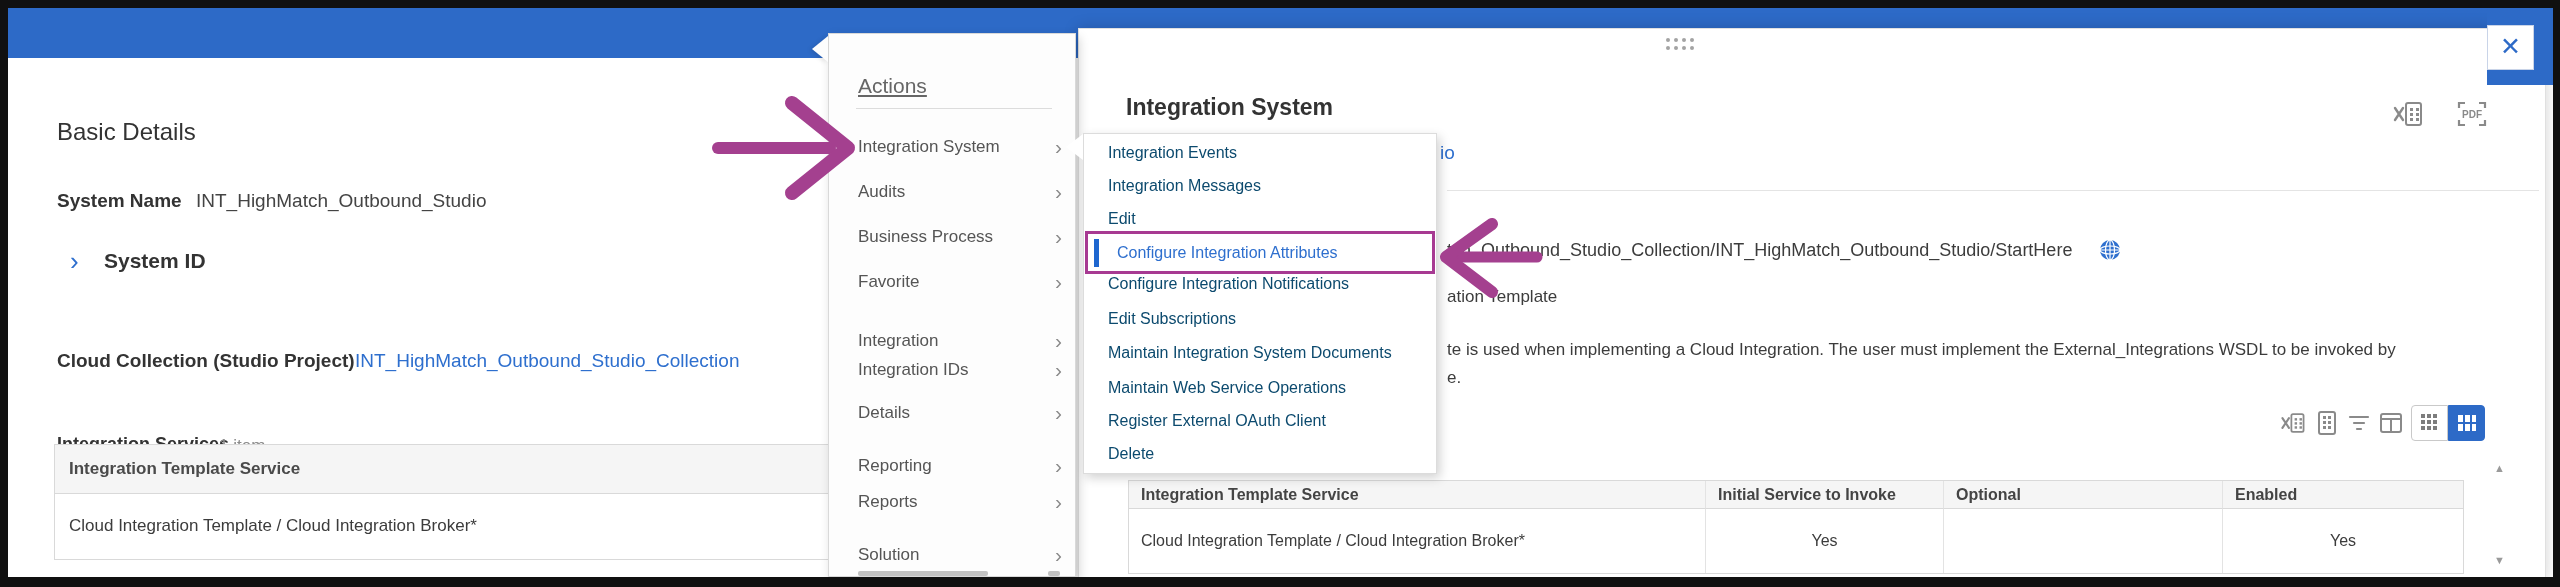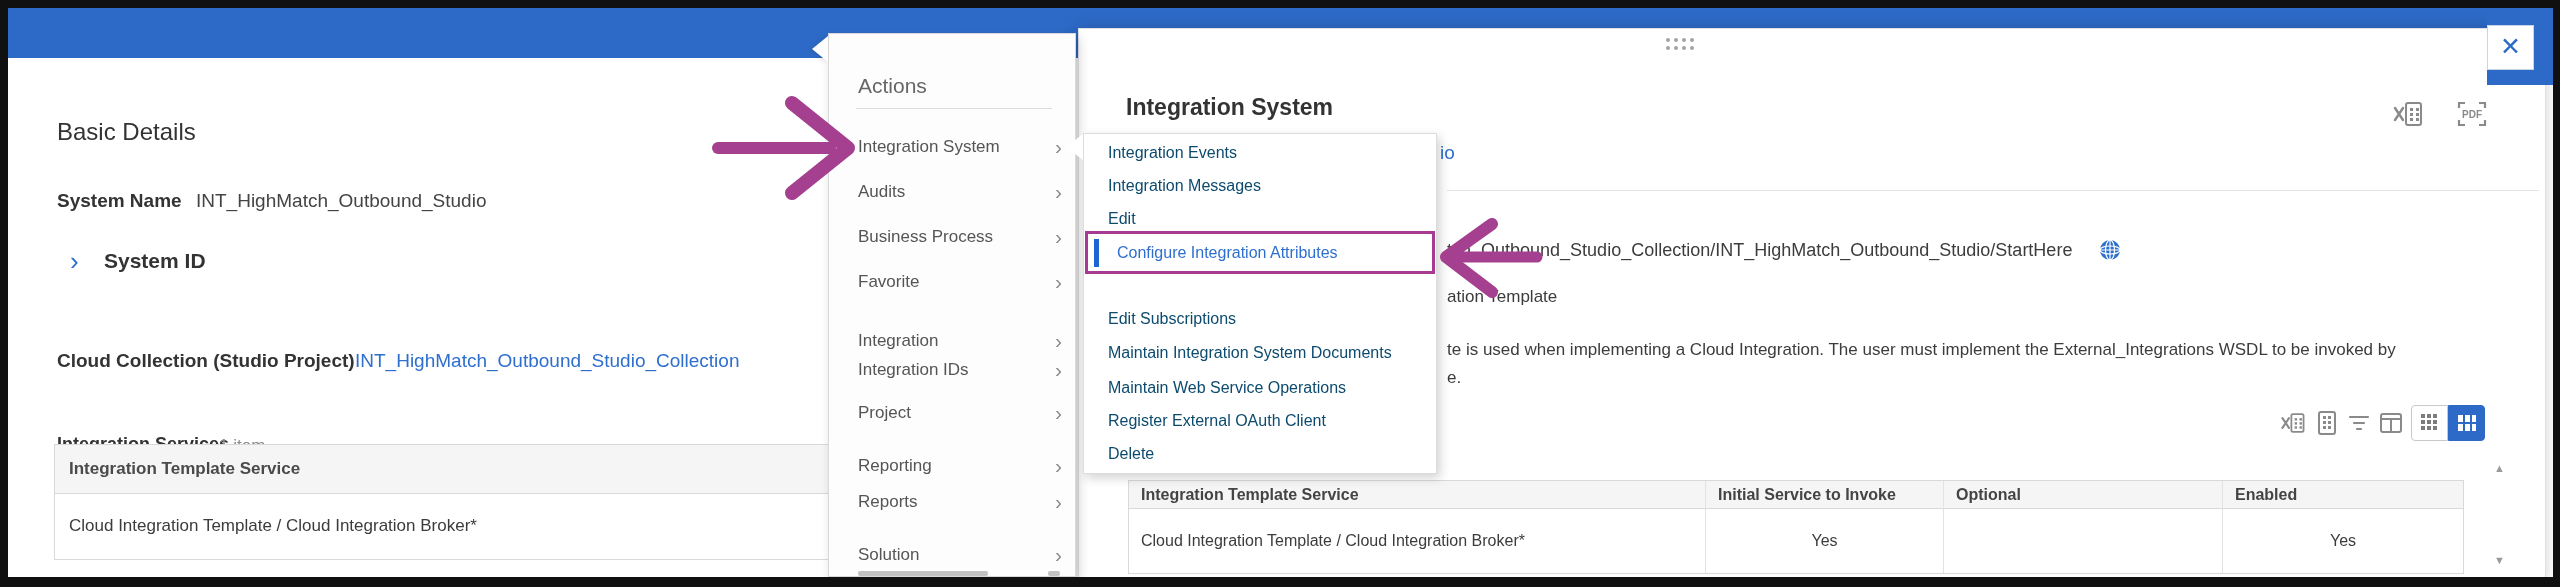--- a/index.html
+++ b/index.html
@@ -58,21 +58,21 @@
   .rt-cell:last-child{border-right:none;}
   .rt-body .rt-cell{height:64px;line-height:64px;font-size:16px;color:#3c3c3c;background:#fff;}
   .rt-center{text-align:center;padding-left:0;}
   .scroll-arrow{font-size:11px;color:#9a9a9a;z-index:12;cursor:pointer;}
   
   .menu-bg{left:828px;top:33px;width:248px;height:544px;background:#fdfdfd;border:1px solid #d9d9d9;
            box-sizing:border-box;z-index:20;box-shadow:3px 4px 10px rgba(0,0,0,.18);}
   .menu-caret{left:812px;top:36px;width:0;height:0;border-top:13px solid transparent;
               border-bottom:13px solid transparent;border-right:16px solid #fdfdfd;z-index:21;
               filter:drop-shadow(-2px 1px 2px rgba(0,0,0,.12));}
-  .menu-title{left:858px;top:74px;font-size:21px;color:#666;z-index:21;}
+  .menu-title{left:858px;top:74px;font-size:21px;color:#666;z-index:21;text-decoration:underline;}
   .menu-div{left:856px;top:108px;width:196px;height:1px;background:#dcdcdc;z-index:21;}
   .menu-item{left:844px;width:224px;height:30px;z-index:21;cursor:pointer;display:flex;
              align-items:center;justify-content:space-between;padding:0 6px 0 14px;box-sizing:border-box;}
   .menu-item .mi-label{font-size:17px;color:#555;}
   .menu-item .mi-chev{font-size:21px;color:#8a8a8a;line-height:18px;}
   .menu-cut{z-index:21;background:#adadad;border-radius:2px;opacity:.75;}
   
   .sub-bg{left:1083px;top:133px;width:354px;height:341px;background:#fff;border:1px solid #dcdcdc;
           box-sizing:border-box;z-index:30;box-shadow:3px 4px 10px rgba(0,0,0,.18);}
   .sub-caret{left:1066px;top:134px;width:0;height:0;border-top:13px solid transparent;
@@ -275,21 +275,21 @@
   </div>
   <div class="abs menu-item" style="top:326px;">
     <span class="mi-label">Integration</span>
     <span class="mi-chev">›</span>
   </div>
   <div class="abs menu-item" style="top:355px;">
     <span class="mi-label">Integration IDs</span>
     <span class="mi-chev">›</span>
   </div>
   <div class="abs menu-item" style="top:398px;">
-    <span class="mi-label">Project</span>
+    <span class="mi-label">Details</span>
     <span class="mi-chev">›</span>
   </div>
   <div class="abs menu-item" style="top:443px;margin-top:8px;">
     <span class="mi-label">Reporting</span>
     <span class="mi-chev">›</span>
   </div>
   <div class="abs menu-item" style="top:487px;">
     <span class="mi-label">Reports</span>
     <span class="mi-chev">›</span>
   </div>
@@ -300,20 +300,21 @@
 
   <div class="abs menu-cut" style="left:858px;top:571px;width:130px;height:5px;"></div>
   <div class="abs menu-cut" style="left:1048px;top:571px;width:12px;height:5px;"></div>
 
   <div class="abs sub-bg"></div>
   <div class="abs sub-caret"></div>
   <div class="abs sub-item" style="top:140px;">Integration Events</div>
   <div class="abs sub-item" style="top:173px;">Integration Messages</div>
   <div class="abs sub-item" style="top:206px;">Edit</div>
   <div class="abs sub-item hl" style="top:240px;left:1104px;">Configure Integration Attributes</div>
+  <div class="abs sub-item" style="top:271px;">Configure Integration Notifications</div>
   <div class="abs sub-item" style="top:306px;">Edit Subscriptions</div>
   <div class="abs sub-item" style="top:340px;">Maintain Integration System Documents</div>
   <div class="abs sub-item" style="top:375px;">Maintain Web Service Operations</div>
   <div class="abs sub-item" style="top:408px;">Register External OAuth Client</div>
   <div class="abs sub-item" style="top:441px;">Delete</div>
   <div class="abs hl-box"></div>
   <div class="abs hl-cursor"></div>
 
   <svg id="arrows" class="abs" width="2560" height="587">
     <g stroke="#a4408f" fill="none" stroke-linecap="round" stroke-linejoin="round">

